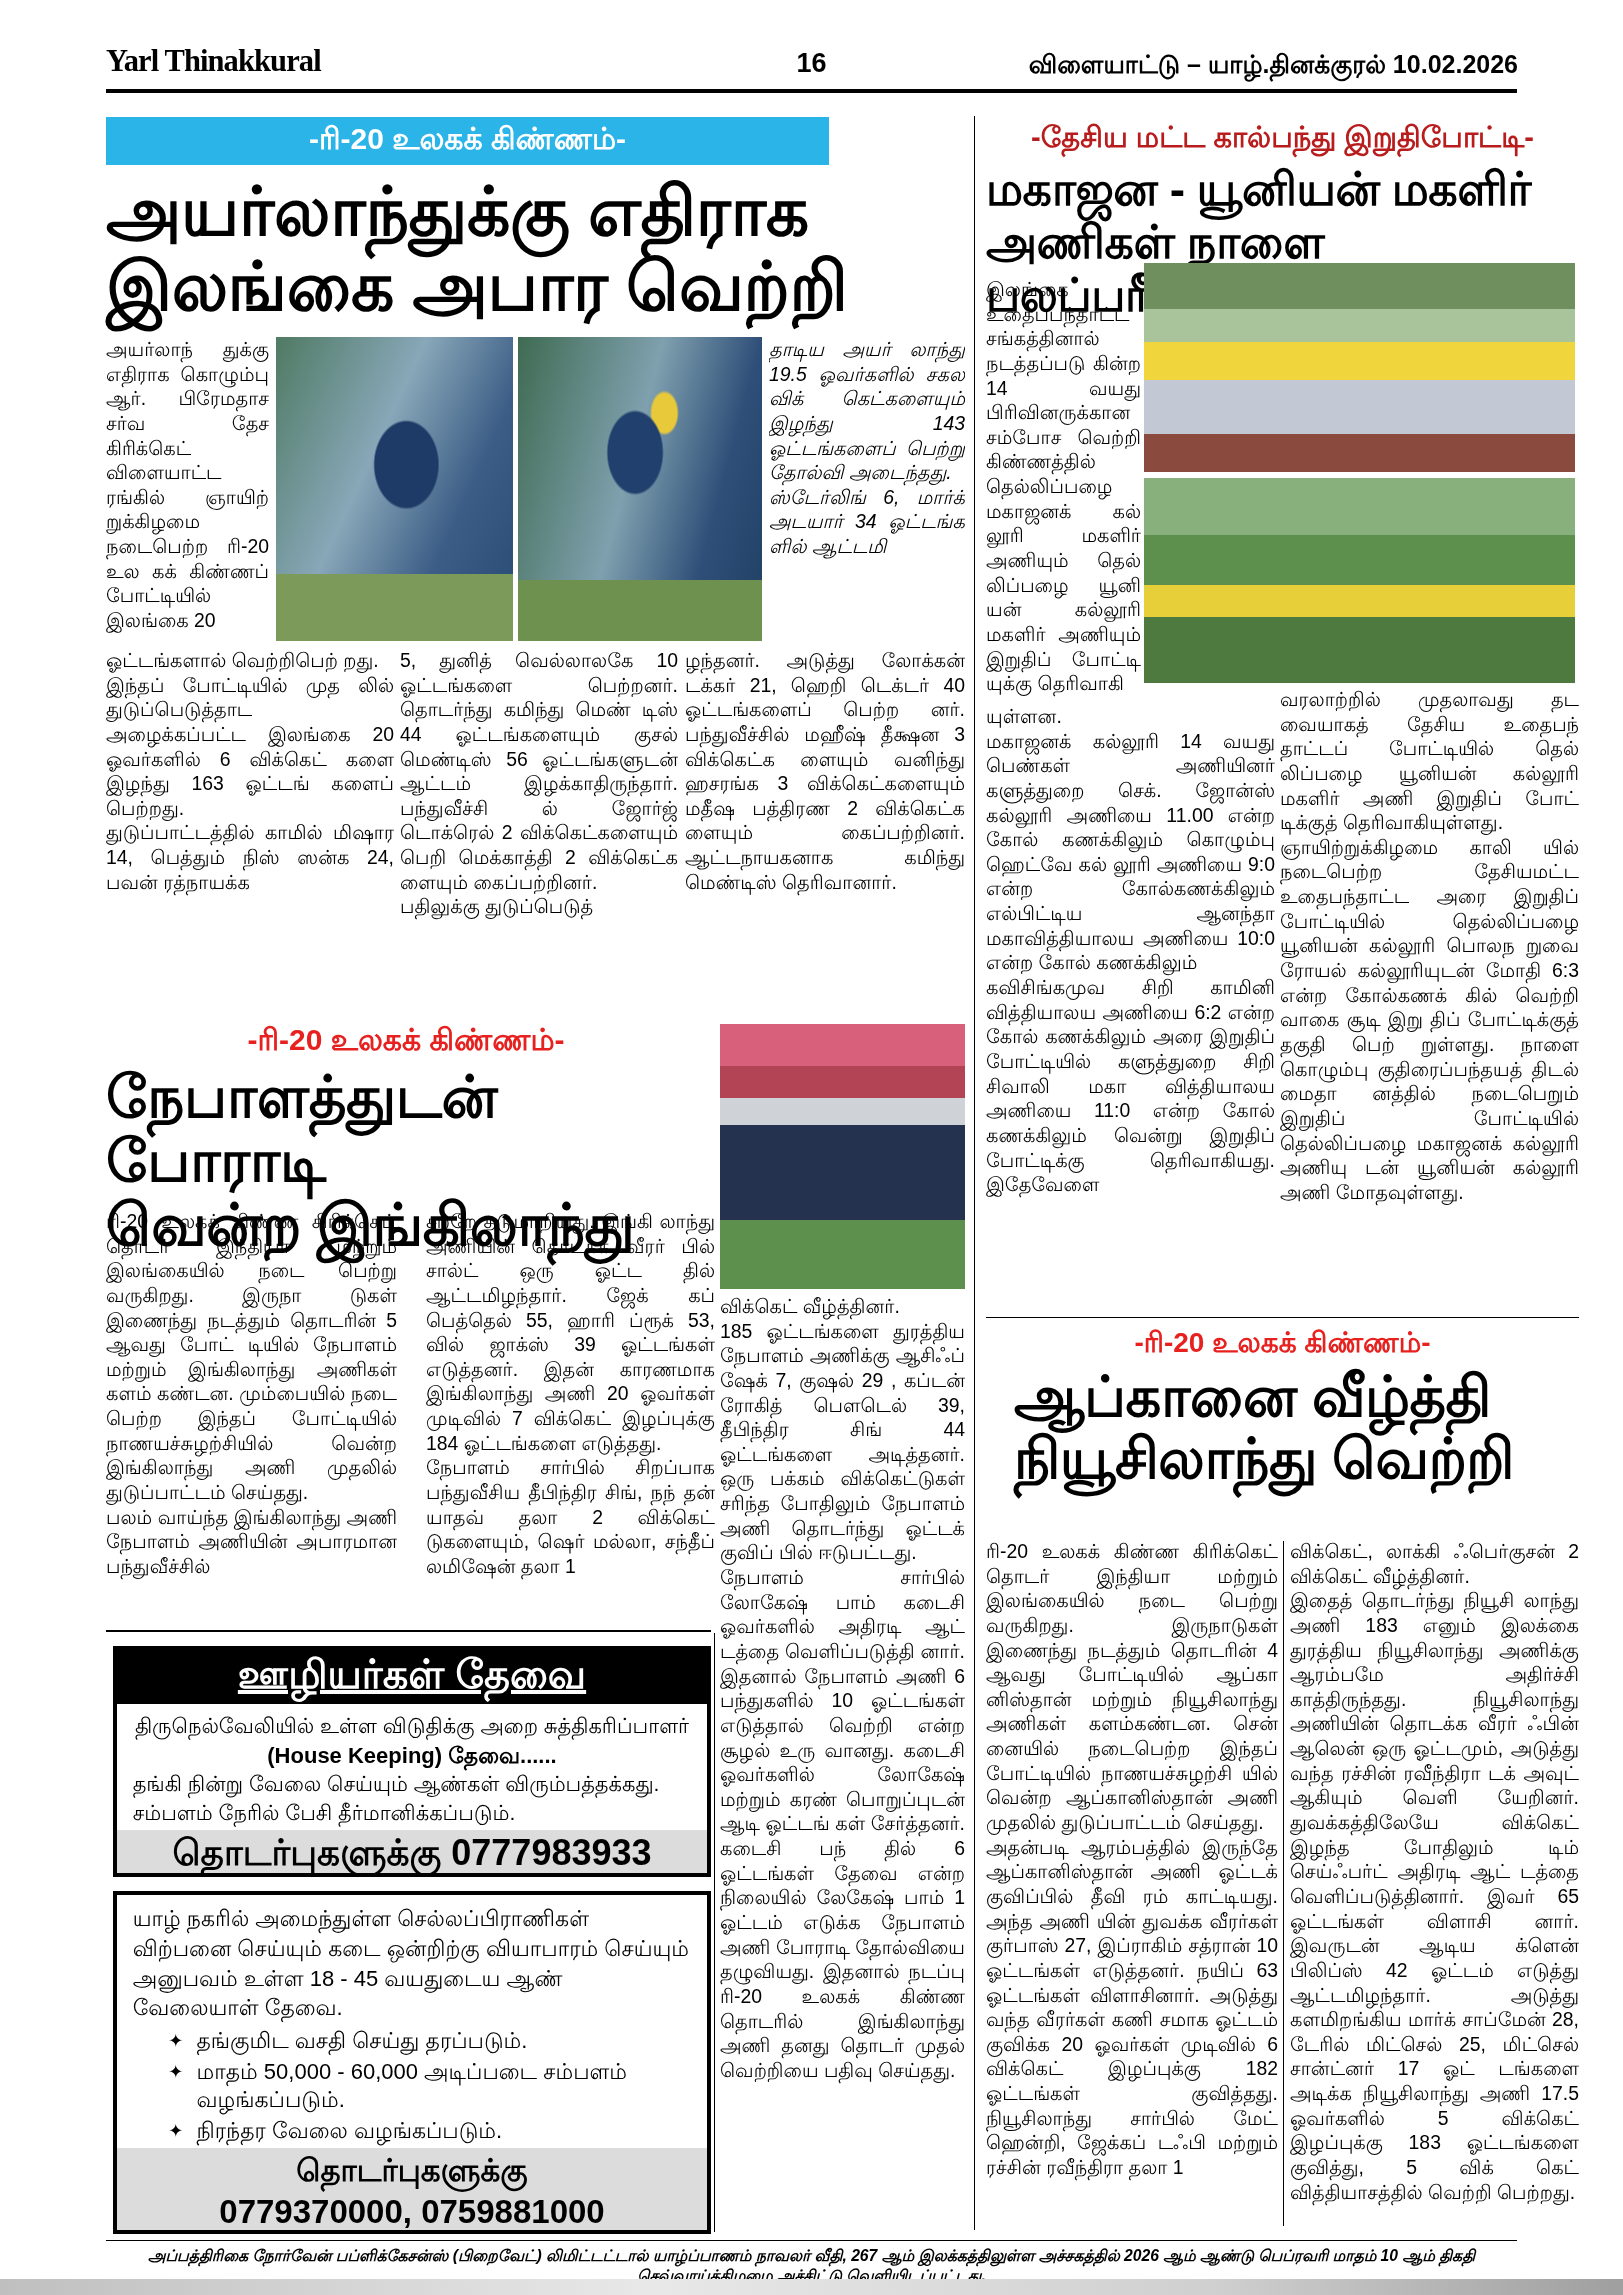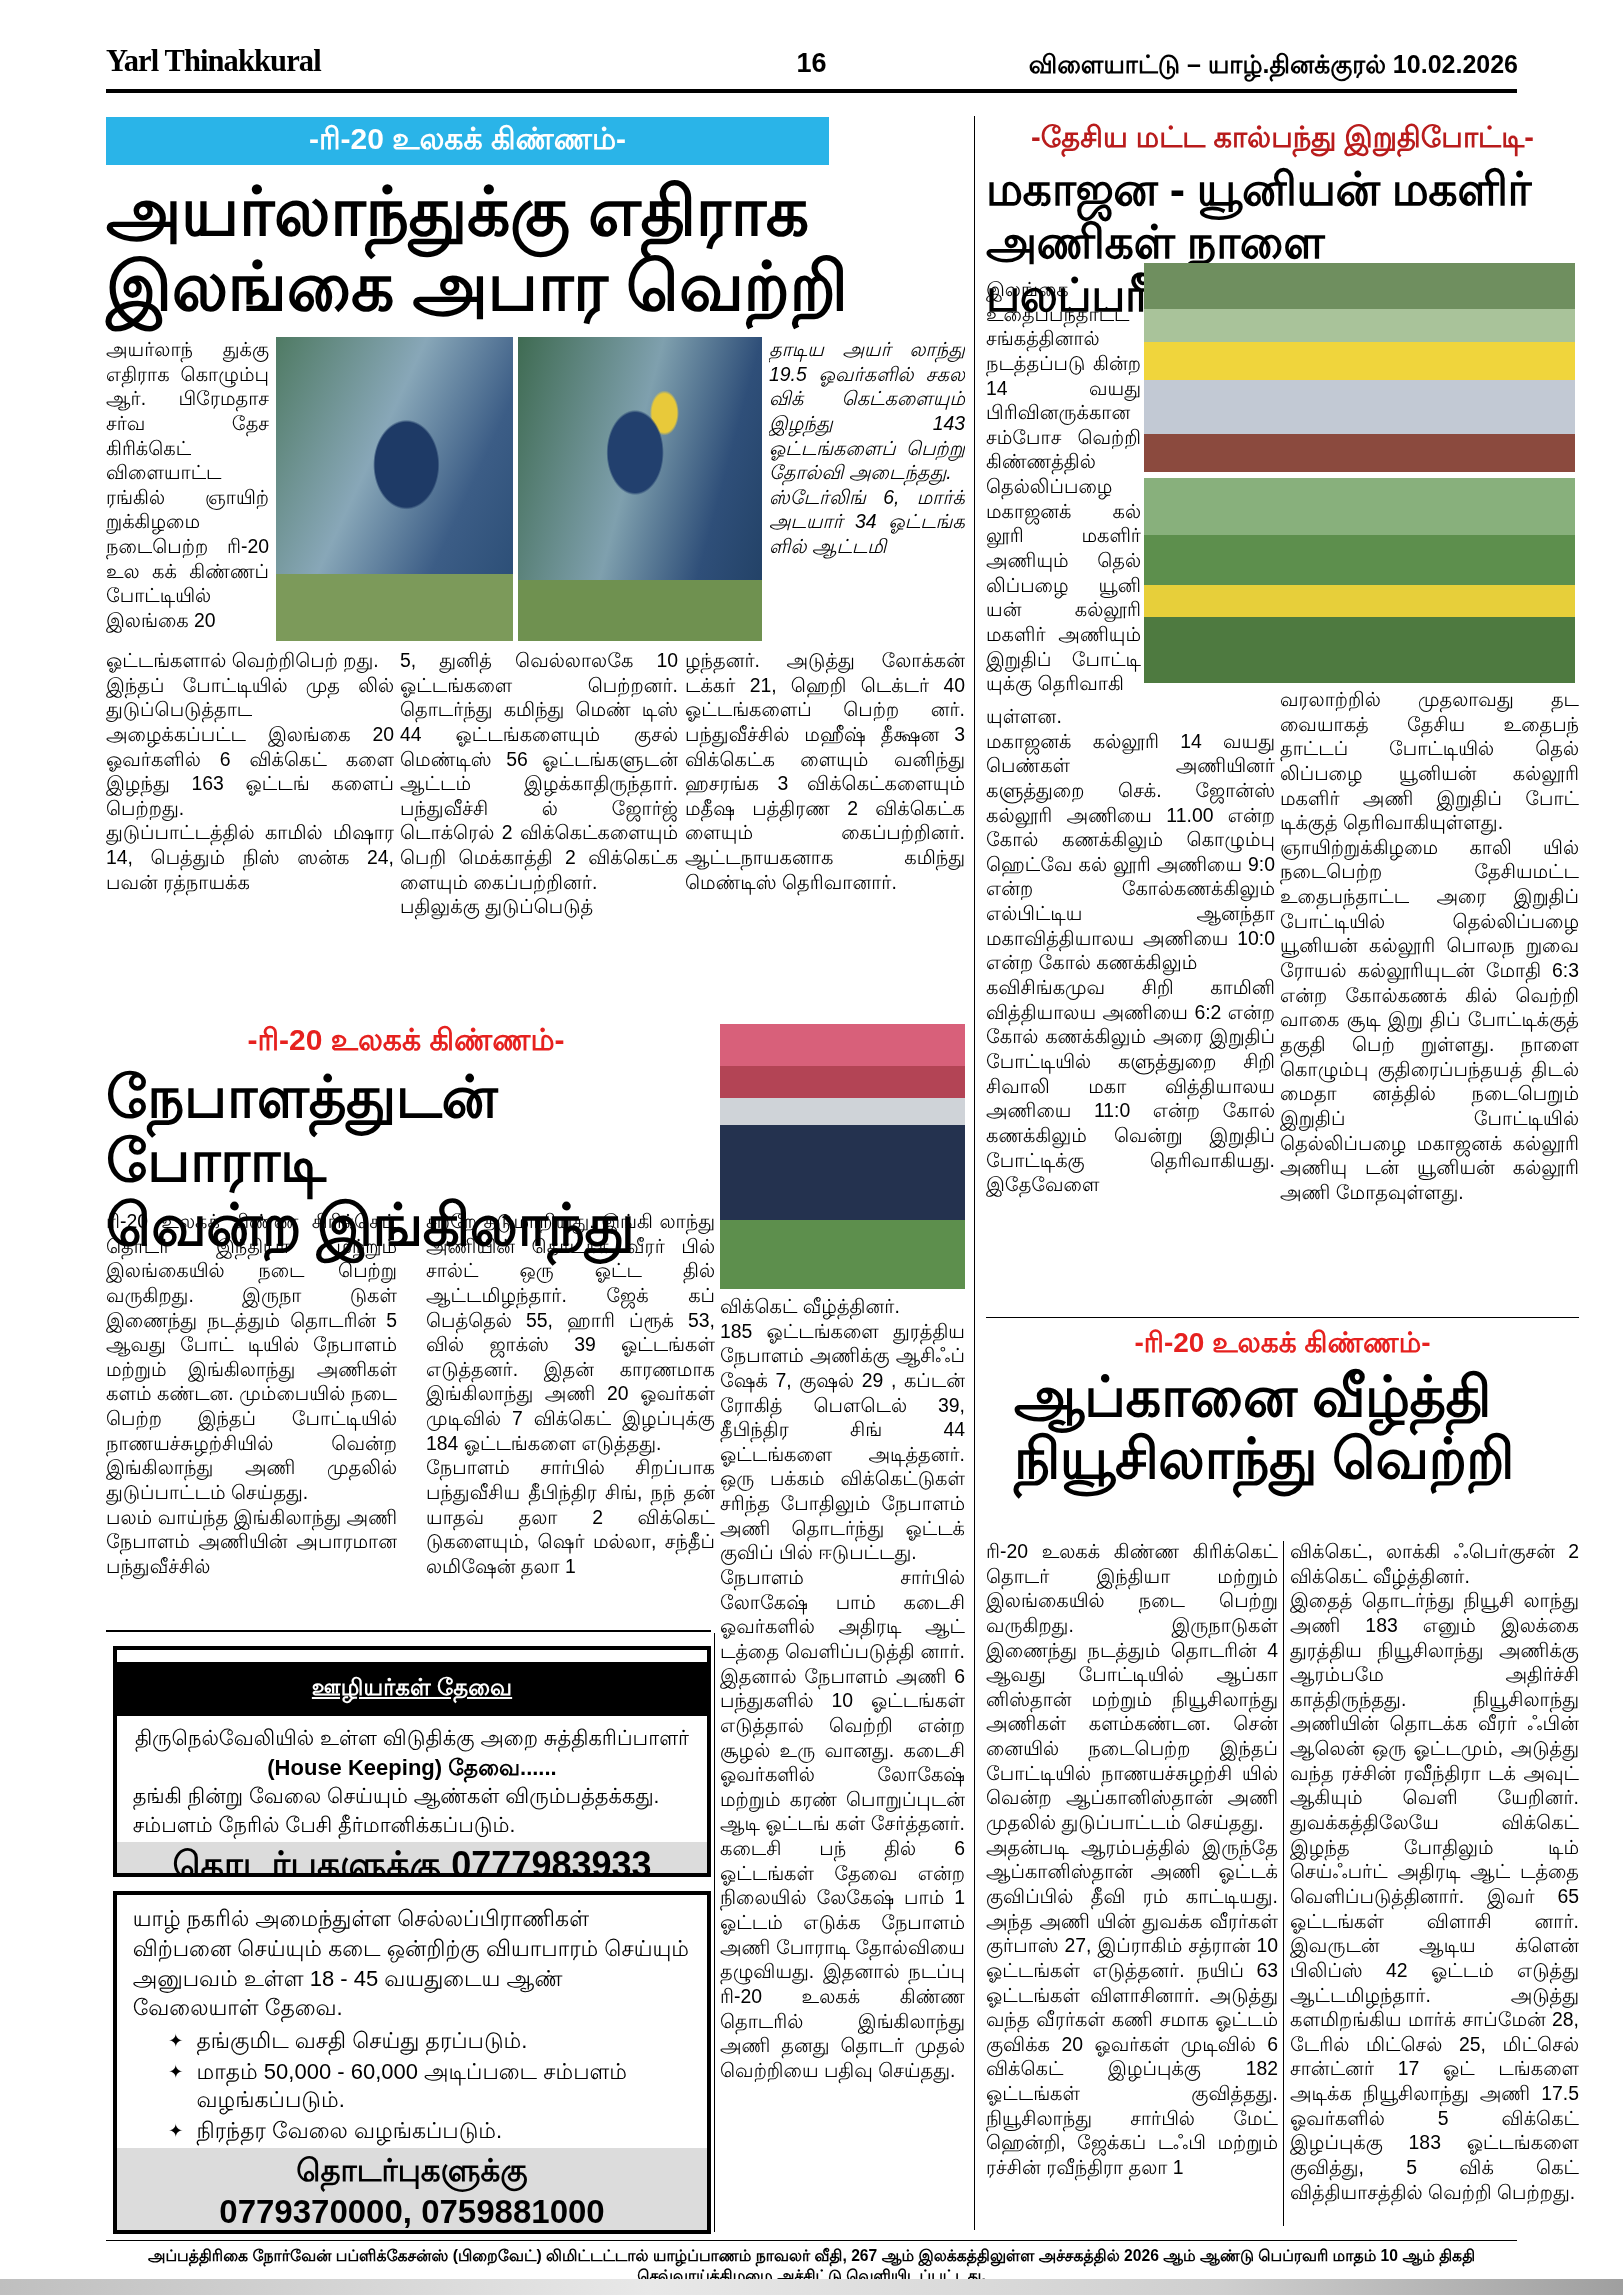--- a/index.html
+++ b/index.html
@@ -18,21 +18,21 @@
   .col{font-size:19.4px;line-height:1.27;text-align:justify;white-space:pre-line;overflow:hidden;}
   .photo{overflow:hidden;}
   .ad{border:4.2px solid #000;background:#fff;box-sizing:border-box;overflow:hidden;}
   .ad-title{background:#000;color:#fff;font-weight:bold;text-align:center;
             display:flex;align-items:center;justify-content:center;text-decoration:underline;}
   .ad-contact{background:#dcdcdc;font-weight:bold;text-align:center;
               display:flex;flex-direction:column;align-items:center;justify-content:center;}
   .ad-body{white-space:pre-line;}
   .bullet-row{display:flex;align-items:flex-start;margin:3.7px 0 3.7px 51px;font-size:22px;line-height:1.25;}
   .bullet-glyph{margin-right:13px;font-size:18.5px;line-height:1.5;}
-  .footer-line{font-size:15.7px;font-weight:bold;text-align:center;}
+  .footer-line{font-size:15.7px;font-weight:bold;text-align:center;font-style:italic;}
   .bottom-strip{background:linear-gradient(to right,#bfbfbf,#e8e8e8 40%,#cfcfcf 75%,#9f9f9f);}
   
   .photo1{background:
      linear-gradient(to bottom, rgba(0,0,0,0) 78%, #7c9a5a 78%),
      radial-gradient(ellipse at 55% 42%, #1e3a66 0 17%, rgba(0,0,0,0) 18%),
      linear-gradient(115deg,#4f7a63,#88a7b8 40%,#3c5d86 70%,#274a72);}
   .photo2{background:
      linear-gradient(to bottom, rgba(0,0,0,0) 80%, #6f9150 80%),
      radial-gradient(ellipse at 48% 38%, #22406e 0 15%, rgba(0,0,0,0) 16%),
      radial-gradient(ellipse at 60% 25%, #e8c93a 0 6%, rgba(0,0,0,0) 7%),
@@ -78,21 +78,21 @@
   <div class="abs col" style="left:409px;top:1209px;width:289px;height:398px;margin-left:17px;">சற்றே தடுமாறியது. இங்கி லாந்து அணியின் தொடக்க வீரர் பில் சால்ட் ஒரு ஓட்ட தில் ஆட்டமிழந்தார். ஜேக் கப் பெத்தெல் 55, ஹாரி ப்ரூக் 53, வில் ஜாக்ஸ் 39 ஓட்டங்கள் எடுத்தனர். இதன் காரணமாக இங்கிலாந்து அணி 20 ஓவர்கள் முடிவில் 7 விக்கெட் இழப்புக்கு 184 ஓட்டங்களை எடுத்தது.
 நேபாளம் சார்பில் சிறப்பாக பந்துவீசிய தீபிந்திர சிங், நந் தன் யாதவ் தலா 2 விக்கெட் டுகளையும், ஷெர் மல்லா, சந்தீப் லமிஷேன் தலா 1</div>
   <div class="abs col" style="left:720px;top:1294px;width:245px;height:939px;">விக்கெட் வீழ்த்தினர்.
 185 ஓட்டங்களை துரத்திய நேபாளம் அணிக்கு ஆசிஃப் ஷேக் 7, குஷல் 29 , கப்டன் ரோகித் பௌடெல் 39, தீபிந்திர சிங் 44 ஓட்டங்களை அடித்தனர். ஒரு பக்கம் விக்கெட்டுகள் சரிந்த போதிலும் நேபாளம் அணி தொடர்ந்து ஓட்டக் குவிப் பில் ஈடுபட்டது.
 நேபாளம் சார்பில் லோகேஷ் பாம் கடைசி ஓவர்களில் அதிரடி ஆட் டத்தை வெளிப்படுத்தி னார். இதனால் நேபாளம் அணி 6 பந்துகளில் 10 ஓட்டங்கள் எடுத்தால் வெற்றி என்ற சூழல் உரு வானது. கடைசி ஓவர்களில் லோகேஷ் மற்றும் கரண் பொறுப்புடன் ஆடி ஓட்டங் கள் சேர்த்தனர். கடைசி பந் தில் 6 ஓட்டங்கள் தேவை என்ற நிலையில் லேகேஷ் பாம் 1 ஓட்டம் எடுக்க நேபாளம் அணி போராடி தோல்வியை தழுவியது. இதனால் நடப்பு ரி-20 உலகக் கிண்ண தொடரில் இங்கிலாந்து அணி தனது தொடர் முதல் வெற்றியை பதிவு செய்தது.</div>
 
   <div class="abs rule" style="left:106px;top:1630px;width:605px;height:1.9px;"></div>
   <div class="abs rule" style="left:714px;top:1633px;width:1.4px;height:599px;"></div>
 
   <div class="abs ad" style="left:113px;top:1646px;width:598px;height:231px;">
-    <div class="ad-title" style="height:54px;font-size:23px;margin-top:12px;">ஊழியர்கள் தேவை</div>
+    <div class="ad-title" style="height:54px;font-size:40px;">ஊழியர்கள் தேவை</div>
     <div style="padding:8.3px 15.7px 2.8px 15.7px;">
       <div style="font-size:21px;text-align:center;line-height:1.35;">திருநெல்வேலியில் உள்ள விடுதிக்கு அறை சுத்திகரிப்பாளர்</div>
       <div style="font-size:22px;text-align:center;font-weight:bold;line-height:1.35;">(House Keeping) தேவை......</div>
       <div style="font-size:21px;text-align:left;line-height:1.35;">தங்கி நின்று வேலை செய்யும் ஆண்கள் விரும்பத்தக்கது.</div>
       <div style="font-size:21px;text-align:left;line-height:1.35;">சம்பளம் நேரில் பேசி தீர்மானிக்கப்படும்.</div>
     </div>
     <div class="ad-contact" style="height:50px;font-size:36px;">தொடர்புகளுக்கு 0777983933</div>
   </div>
 
   <div class="abs ad" style="left:113px;top:1891px;width:598px;height:343px;">

